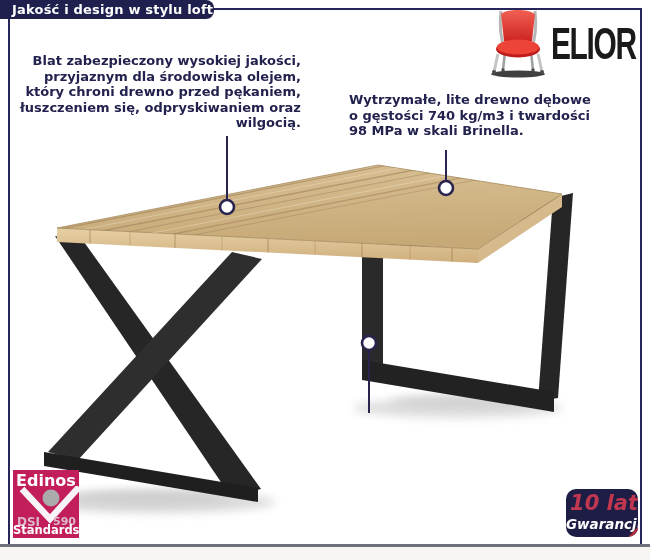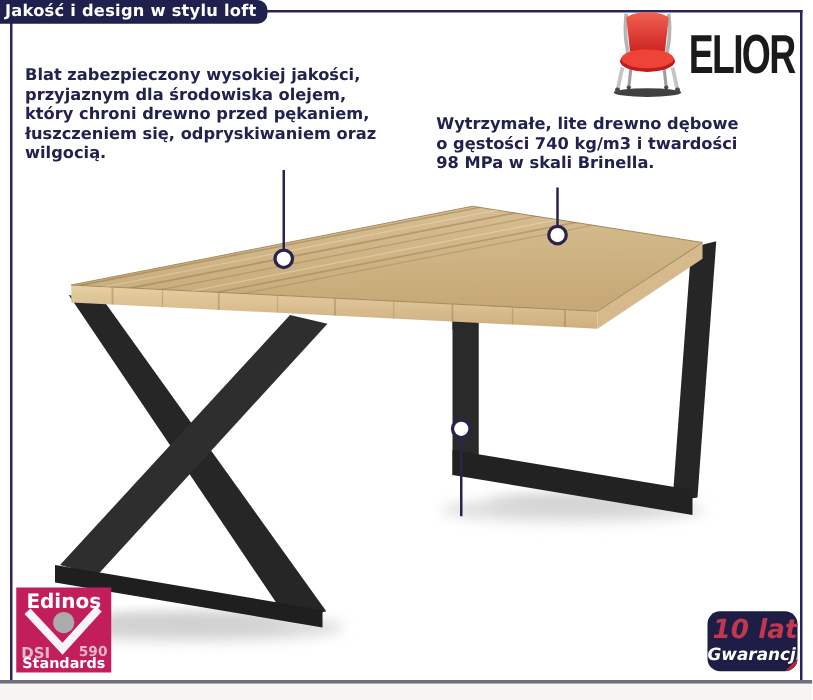--- a/index.html
+++ b/index.html
@@ -13,44 +13,44 @@
   .frame-top    { left: 200px; top: 8px;  width: 442px; height: 2px; }
   .frame-right  { left: 640px; top: 8px;  width: 2px;  height: 537px; }
   .frame-left   { left: 8px;   top: 18px; width: 2px;  height: 526px; }
   .frame-bottom { left: 0; top: 544px; width: 650px; height: 3px; background: #6f6f7c; }
   .footer-strip { position: absolute; left: 0; top: 547px; width: 650px; height: 13px; background: #f6f5f2; }
   
   .banner {
     position: absolute; left: 0; top: 0; width: 214px; height: 19px;
     background: #20204e; border-radius: 0 8px 8px 0;
     color: #ffffff; font-size: 13px; font-weight: bold;
-    line-height: 19px; padding-left: 4px; letter-spacing: 0.2px; z-index: 5;
+    line-height: 19px; padding-left: 12px; letter-spacing: 0.2px; z-index: 5;
   }
   
   .brand-logo { position: absolute; left: 487px; top: 8px; width: 62px; height: 70px; }
   .brand-name {
     position: absolute; left: 551px; top: 22px;
     font-family: "Liberation Sans", sans-serif;
     font-size: 44px; font-weight: bold; color: #1a1a1a;
     letter-spacing: -2px; transform: scaleX(0.68); transform-origin: left top;
     line-height: 1;
   }
   
   .note {
     position: absolute; color: #22224e; font-weight: bold;
     font-size: 13px; line-height: 15.6px; white-space: pre-line;
   }
-  .note-tabletop { left: 20px;  top: 53px; }
+  .note-tabletop { left: 20px;  top: 53px; text-align: right; }
   .note-wood     { left: 349px; top: 92px; }
   .note-steel    { left: 290px; top: 414px; }
   
   .scene { position: absolute; left: 0; top: 0; width: 650px; height: 560px; }
   
   .edinos {
-    position: absolute; left: 13px; top: 470px; width: 76px; height: 68px;
+    position: absolute; left: 13px; top: 470px; width: 66px; height: 68px;
     background: #c21e5c; z-index: 6;
   }
   .edinos .ed-title {
     position: absolute; top: 1px; left: 0; width: 100%; text-align: center;
     color: #ffffff; font-size: 16px; font-weight: bold;
   }
   .edinos .ed-v { position: absolute; left: 5px; top: 16px; }
   .edinos .ed-dsi  { position: absolute; left: 4px;  top: 45px; font-size: 12px; font-weight: bold; color: #dcb8ca; }
   .edinos .ed-804  { position: absolute; right: 3px; top: 45px; font-size: 11px; font-weight: bold; color: #dcb8ca; }
   .edinos .ed-std  {

